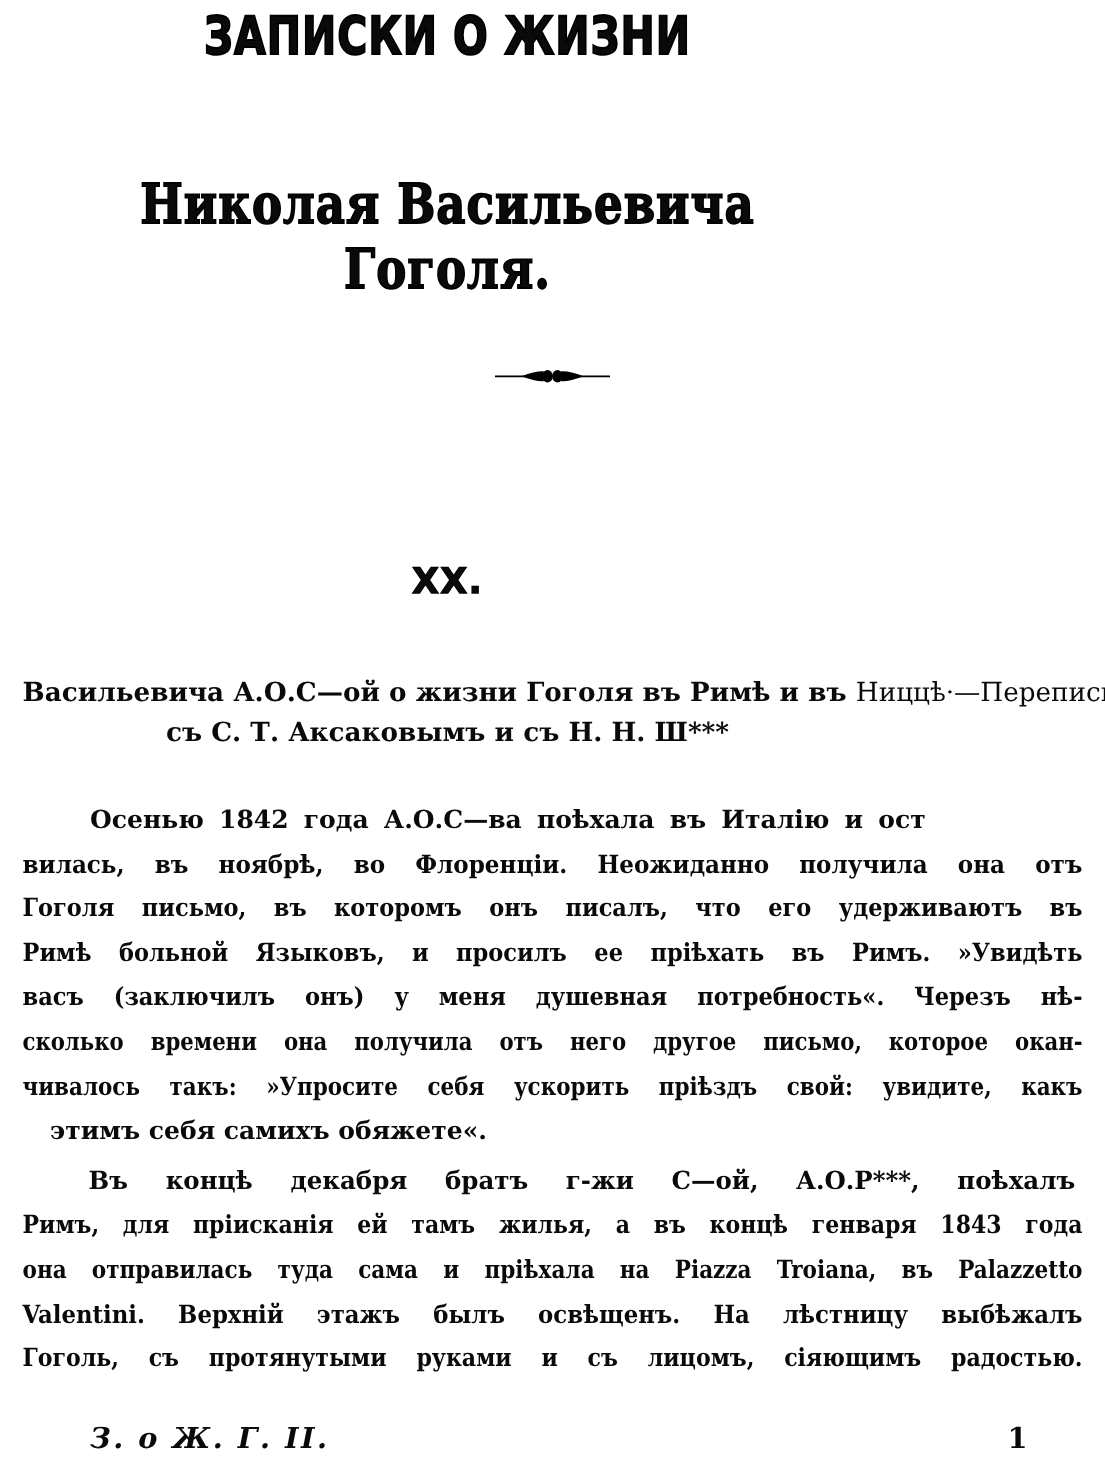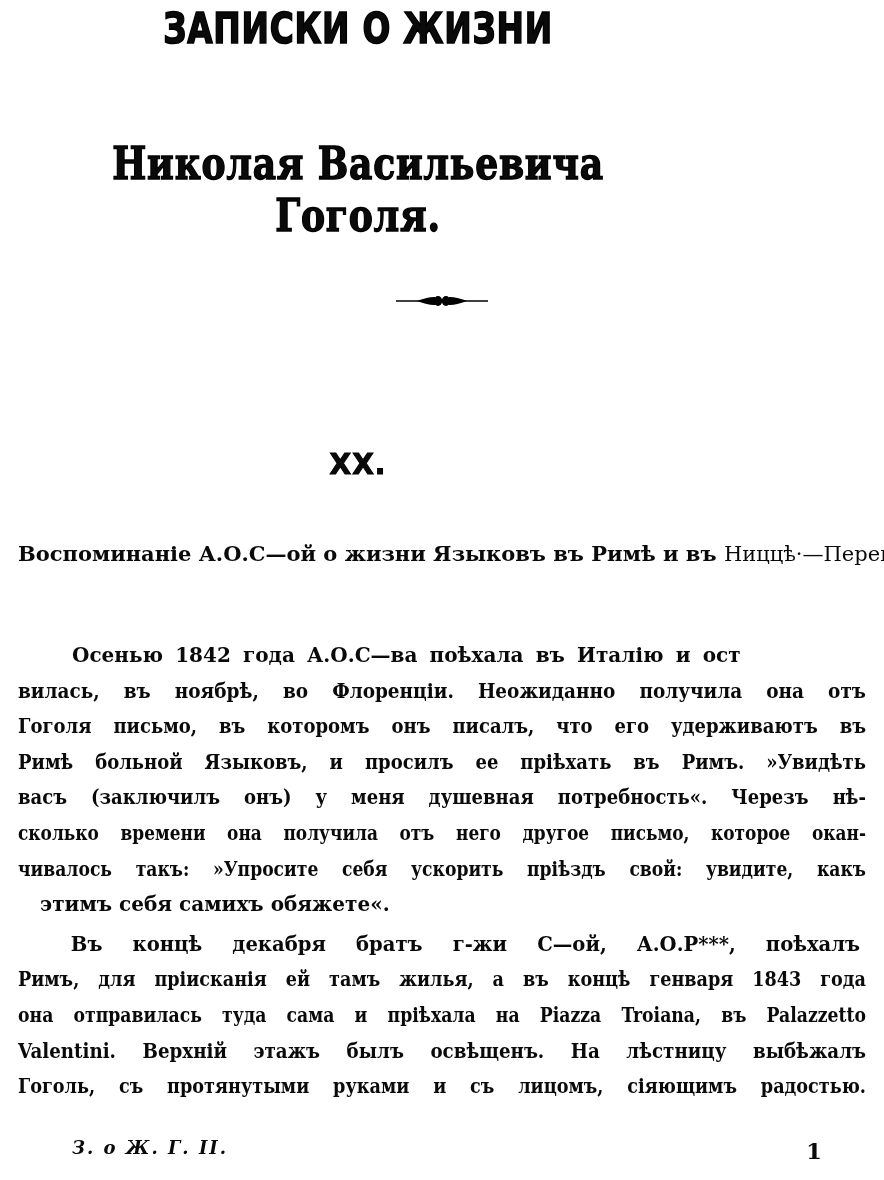--- a/index.html
+++ b/index.html
@@ -112,21 +112,21 @@
     .para-gap {
       height: 4px;
     }
     .footer-sig {
       position: absolute;
       left: 72px;
       top: 1137px;
       font-family: "DejaVu Serif", "Liberation Serif", serif;
       font-style: italic;
       font-weight: bold;
-      font-size: 18px;
+      font-size: 23px;
       letter-spacing: 2px;
     }
     .footer-page {
       position: absolute;
       left: 806px;
       top: 1137px;
       font-family: "DejaVu Serif", "Liberation Serif", serif;
       font-weight: bold;
       font-size: 23px;
     }
@@ -144,21 +144,22 @@
     <line x1="1" y1="10" x2="93" y2="10" stroke="#000" stroke-width="1.4"></line>
     <path d="M22 10 Q34 5.5 40 6 L40 14 Q34 14.5 22 10 Z" fill="#000"></path>
     <path d="M72 10 Q60 5.5 54 6 L54 14 Q60 14.5 72 10 Z" fill="#000"></path>
     <ellipse cx="43" cy="10" rx="4.2" ry="5" fill="#000"></ellipse>
     <ellipse cx="51" cy="10" rx="4.2" ry="5" fill="#000"></ellipse>
   </svg>
 
   <div class="chapter-num">XX.</div>
 
   <div class="summary" style="transform: scaleX(1);">
-    <span class="line"><span style="font-weight: bold;">Воспоминаніе А.О.С—ой о жизни Языковъ въ Римѣ и въ </span><span>Ниццѣ·—Переписка</span></span>
+    <span class="line"><span style="font-weight: bold;">Васильевича А.О.С—ой о жизни Гоголя въ Римѣ и въ </span><span>Ниццѣ·—Переписка</span></span>
+    <span class="line" style="font-weight: bold;">съ С. Т. Аксаковымъ и съ Н. Н. Ш***</span>
   </div>
 
   <div class="body-text">
     <div>
       <span class="line indent" style="word-spacing: 5.17969px; text-align: left; text-align-last: left;">Осенью 1842 года А.О.С—ва поѣхала въ Италію и ост</span>
       <span class="line" style="transform: scaleX(0.922475); width: 919.266px;">вилась, въ ноябрѣ, во Флоренціи. Неожиданно получила она отъ</span>
       <span class="line" style="transform: scaleX(0.899959); width: 942.266px;">Гоголя письмо, въ которомъ онъ писалъ, что его удерживаютъ въ</span>
       <span class="line" style="transform: scaleX(0.900182); width: 942.031px;">Римѣ больной Языковъ, и просилъ ее пріѣхать въ Римъ. »Увидѣть</span>
       <span class="line" style="transform: scaleX(0.901633); width: 940.516px;">васъ (заключилъ онъ) у меня душевная потребность«. Черезъ нѣ-</span>
       <span class="line" style="transform: scaleX(0.848093); width: 999.891px;">сколько времени она получила отъ него другое письмо, которое окан-</span>

